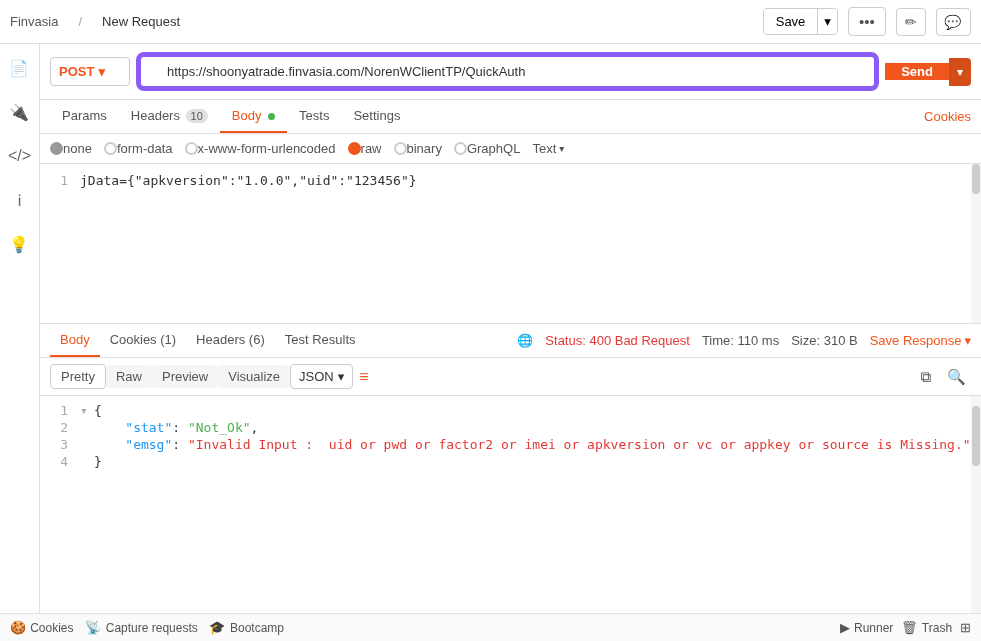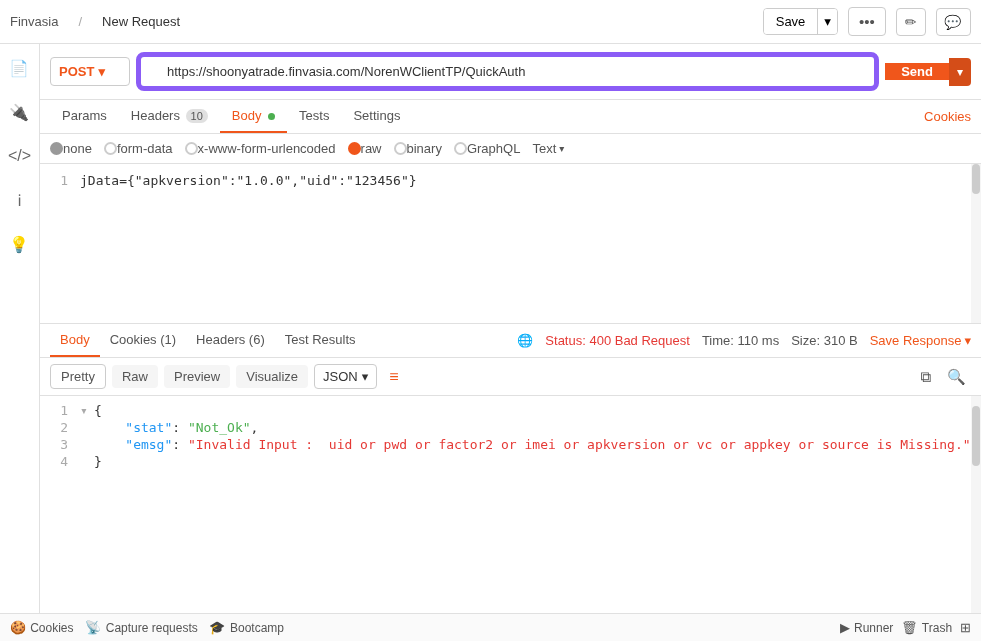--- a/index.html
+++ b/index.html
@@ -61,21 +61,21 @@
     
     .response-section { flex: 1; display: flex; flex-direction: column; overflow: hidden; }
     .response-tabs-bar { display: flex; align-items: center; padding: 0 10px; border-bottom: 1px solid #e0e0e0; }
     .response-tab { padding: 8px 10px; cursor: pointer; color: #555; font-size: 13px; border-bottom: 2px solid transparent; white-space: nowrap; }
     .response-tab.active { color: #f0561b; border-bottom: 2px solid #f0561b; }
     .response-status { margin-left: auto; display: flex; align-items: center; gap: 12px; font-size: 13px; color: #555; }
     .status-badge { color: #e53935; font-weight: 500; }
     .save-response-btn { color: #f0561b; cursor: pointer; font-size: 13px; display: flex; align-items: center; gap: 3px; }
 
     
-    .response-format-bar { display: flex; align-items: center; padding: 6px 10px; border-bottom: 1px solid #e0e0e0; gap: 6px; }
+    .response-format-bar { display: flex; align-items: center; padding: 6px 10px; border-bottom: 1px solid #e0e0e0; gap: 0; }
     .format-tab { padding: 4px 10px; border-radius: 4px; cursor: pointer; font-size: 13px; color: #555; background: #f5f5f5; }
     .format-tab.active { background: #fff; border: 1px solid #ccc; font-weight: 500; }
     .json-select { display: flex; align-items: center; gap: 4px; background: #fff; border: 1px solid #ccc; border-radius: 4px; padding: 4px 8px; cursor: pointer; font-size: 13px; }
     .filter-icon-btn { background: none; border: none; cursor: pointer; color: #f0561b; font-size: 16px; padding: 2px 6px; }
     .format-actions { margin-left: auto; display: flex; gap: 6px; }
     .copy-btn, .search-btn { background: none; border: none; cursor: pointer; color: #555; font-size: 15px; padding: 2px 5px; }
 
     
     .response-body { flex: 1; overflow: auto; font-family: 'Consolas', 'Monaco', monospace; font-size: 13px; padding: 6px 0; position: relative; background: #fff; }
     .resp-scrollbar-track { position: absolute; right: 0; top: 0; width: 10px; height: 100%; background: #f5f5f5; }

